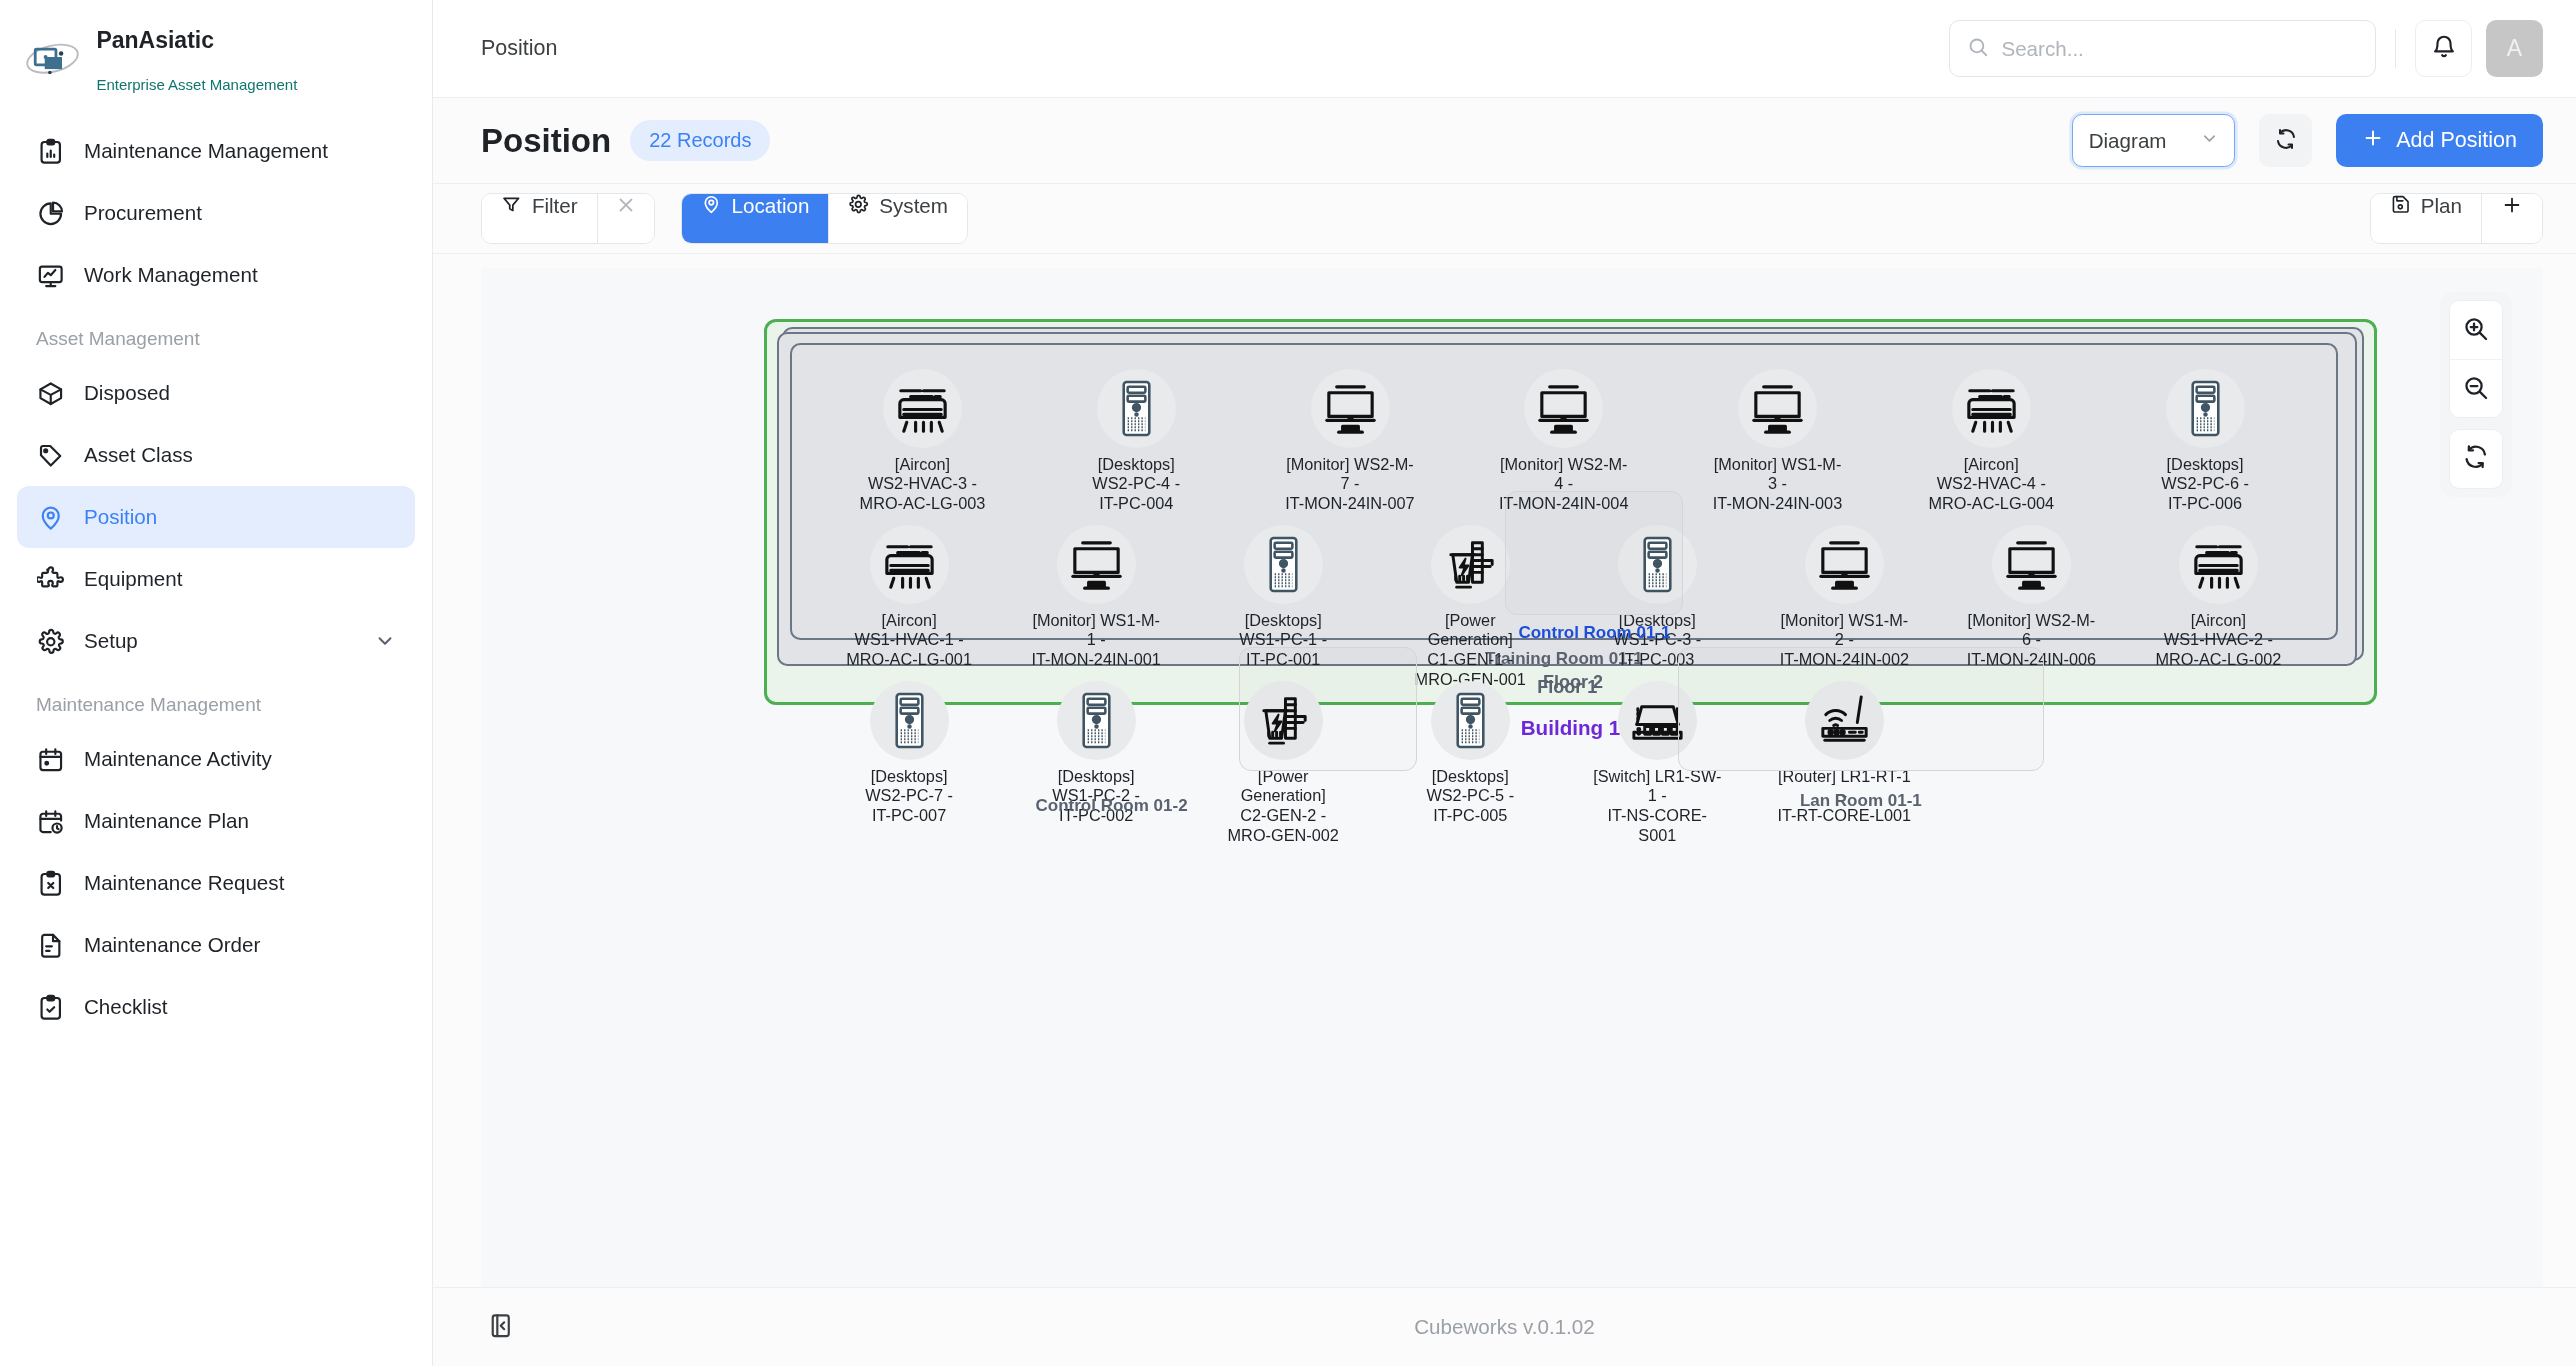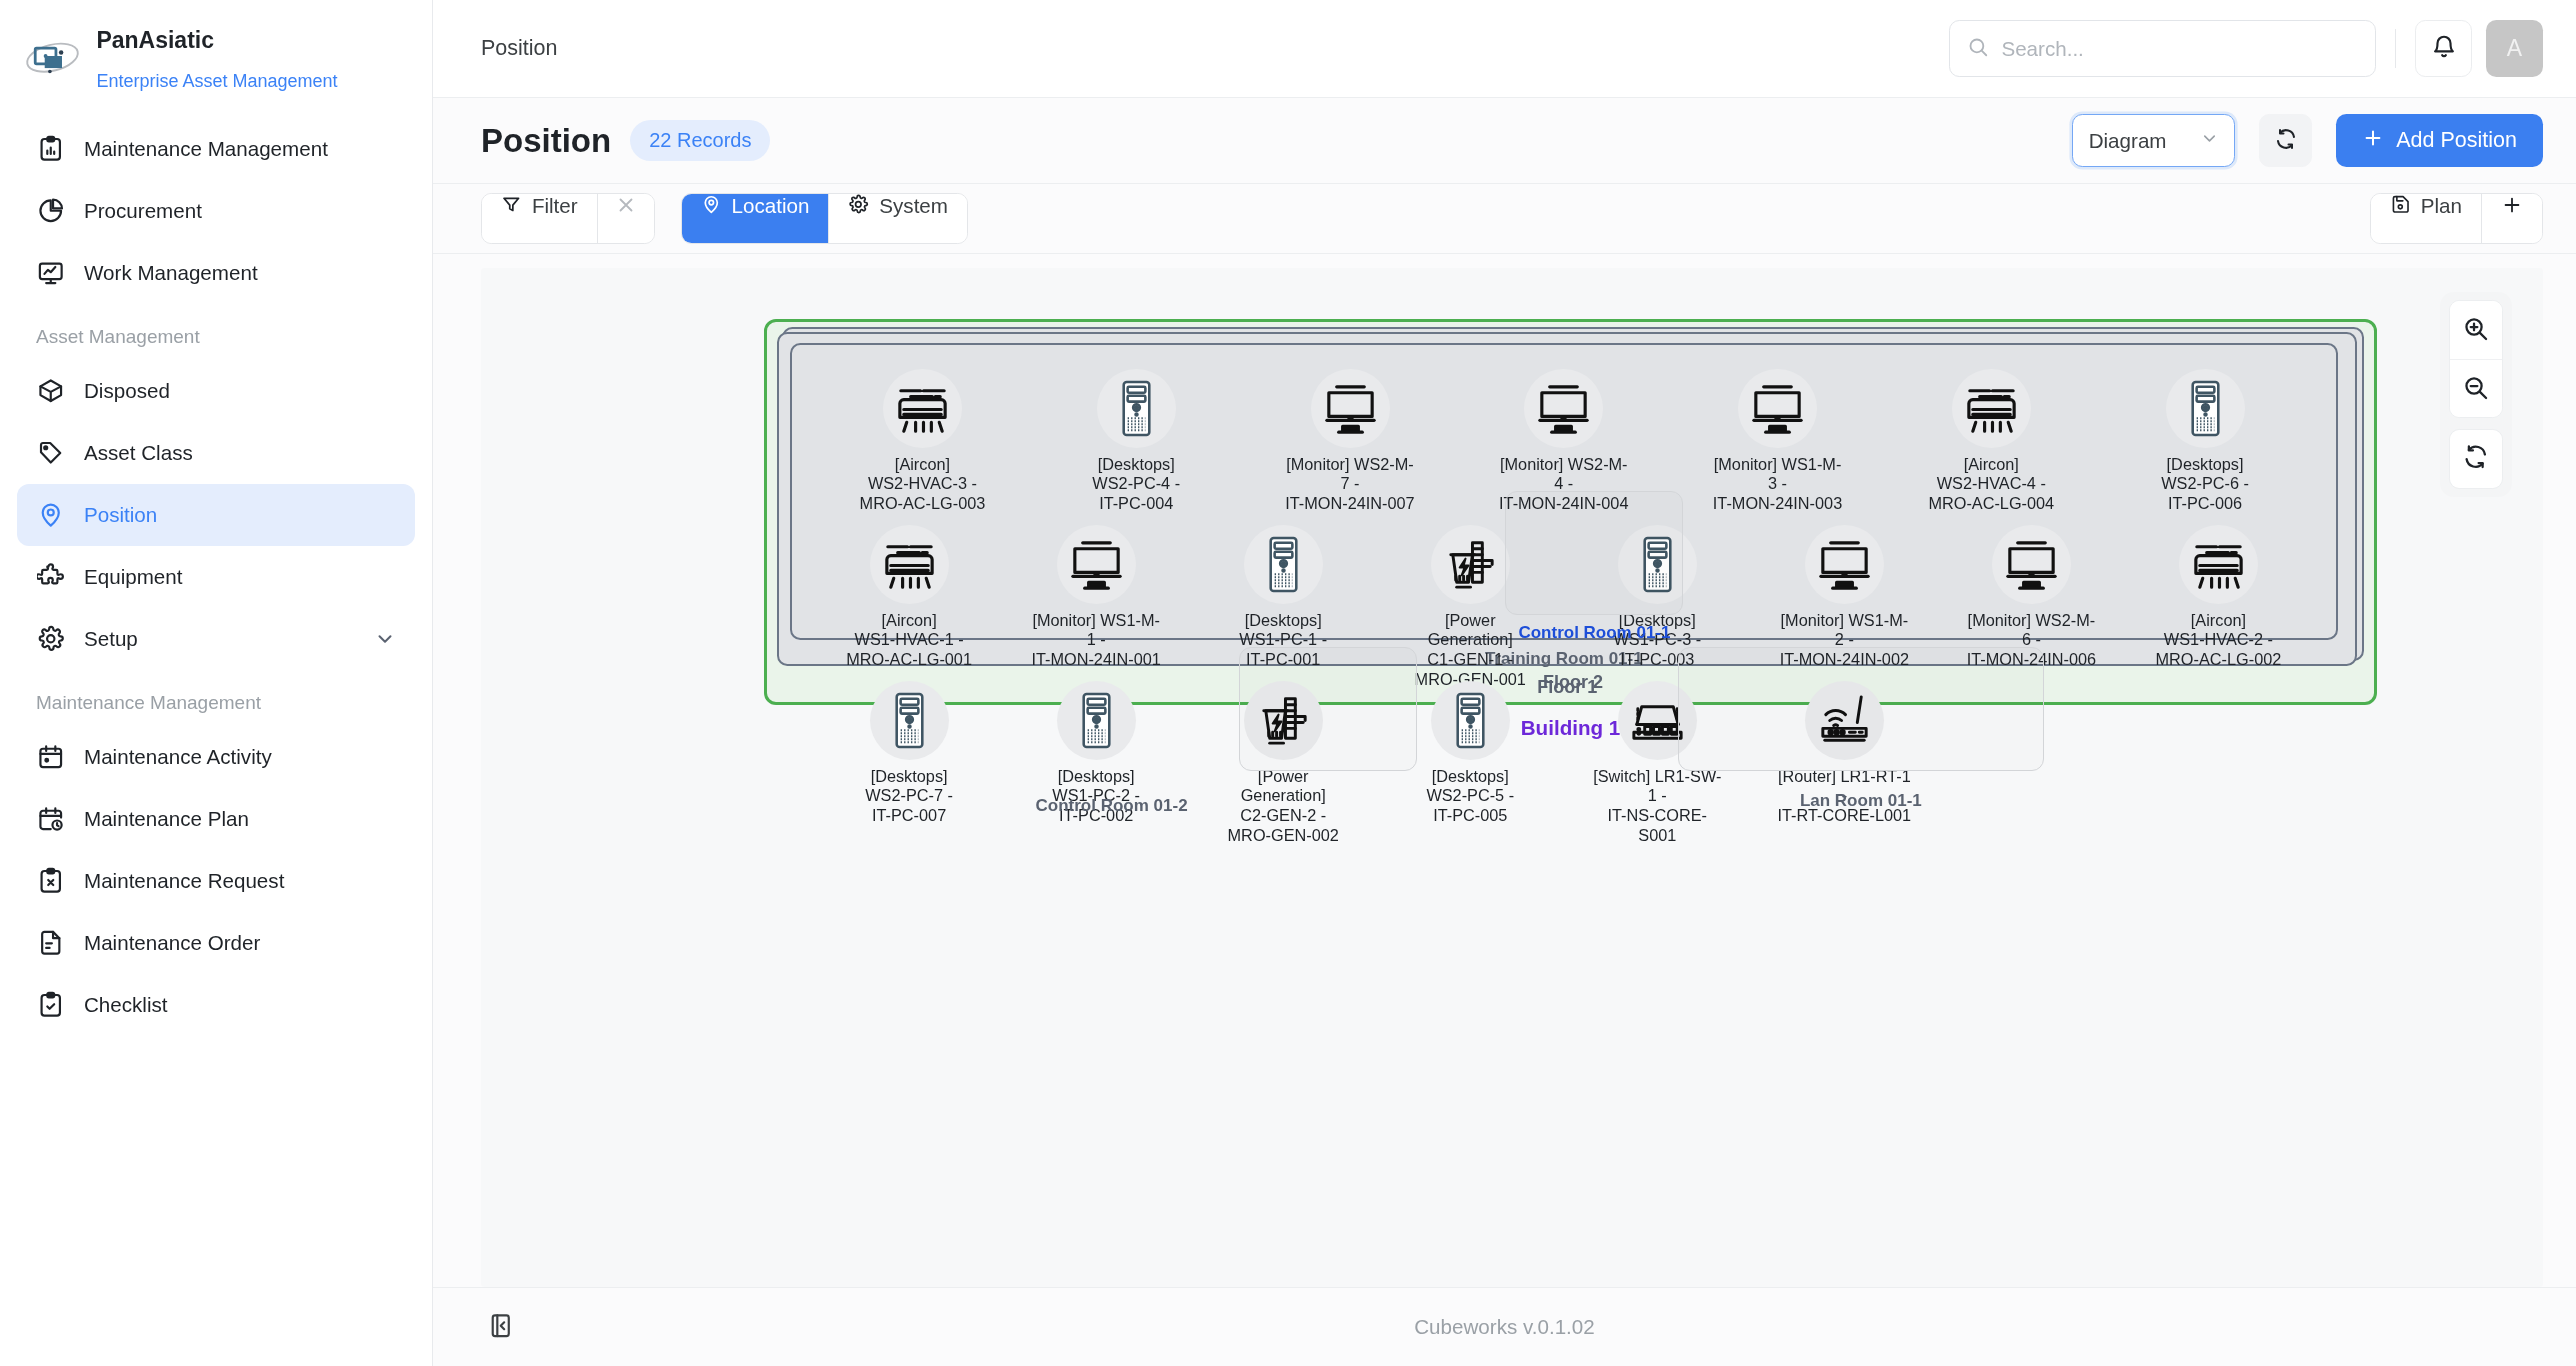--- a/index.html
+++ b/index.html
@@ -14,21 +14,21 @@
   
   .sidebar {
     width: 433px; height: 1366px; background: #ffffff;
     border-right: 0.9px solid #e8eaed; flex: 0 0 433px;
     position: relative; overflow: hidden;
   }
   .brand { display: flex; align-items: center; gap: 15.4px; padding: 26px 0 19px 24px; }
   .brand-logo { width: 57px; height: 45px; flex: 0 0 57px; position: relative; }
   .brand-text { display: flex; flex-direction: column; line-height: 1.25; }
   .brand-title { font-size: 23px; font-weight: bold; color: #1f2328; }
-  .brand-sub { font-size: 18px; color: #3b82f6; margin-top: 15px; }
+  .brand-sub { font-size: 15px; color: #0f766e; margin-top: 21px; }
 
   .nav { padding: 6.9px 17px 0 17px; }
   .nav-item {
     display: flex; align-items: center; gap: 19px;
     height: 62px; padding: 0 19px; border-radius: 12px;
     color: #1f2328; font-size: 20.6px; cursor: pointer;
     position: relative;
   }
   .nav-item.active { background: #e4edfd; color: #3b82f6; }
   .nav-item .ic { width: 29px; height: 29px; flex: 0 0 29px; display: flex; align-items: center; justify-content: center; }

